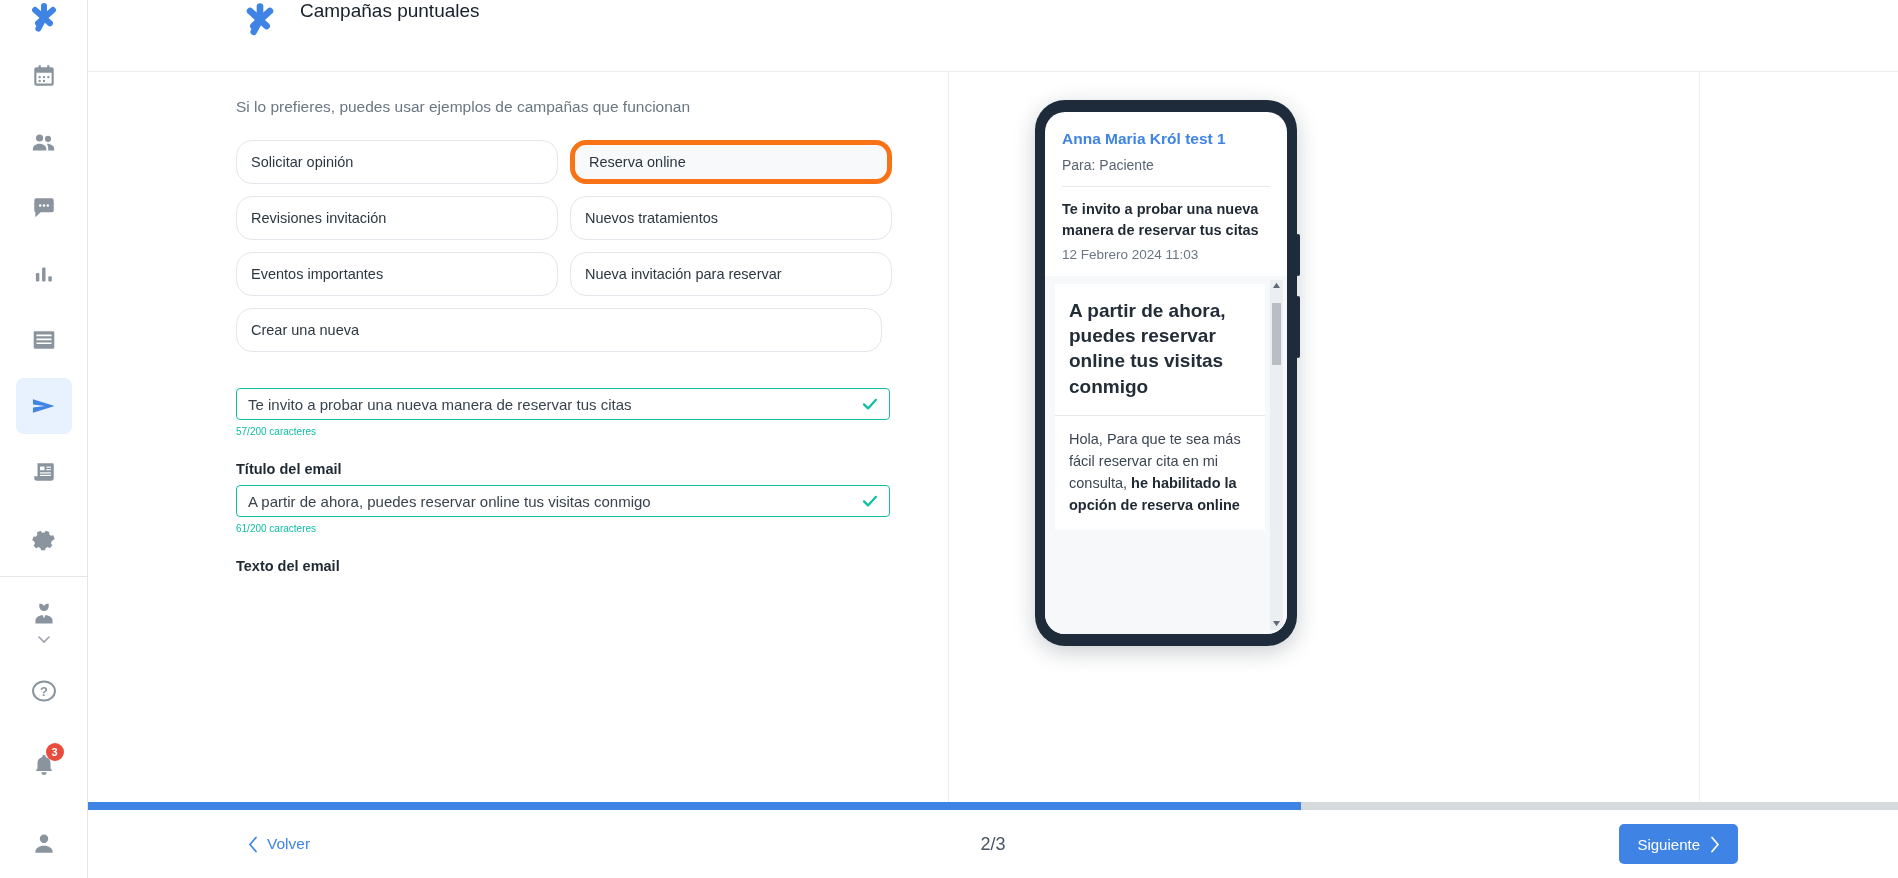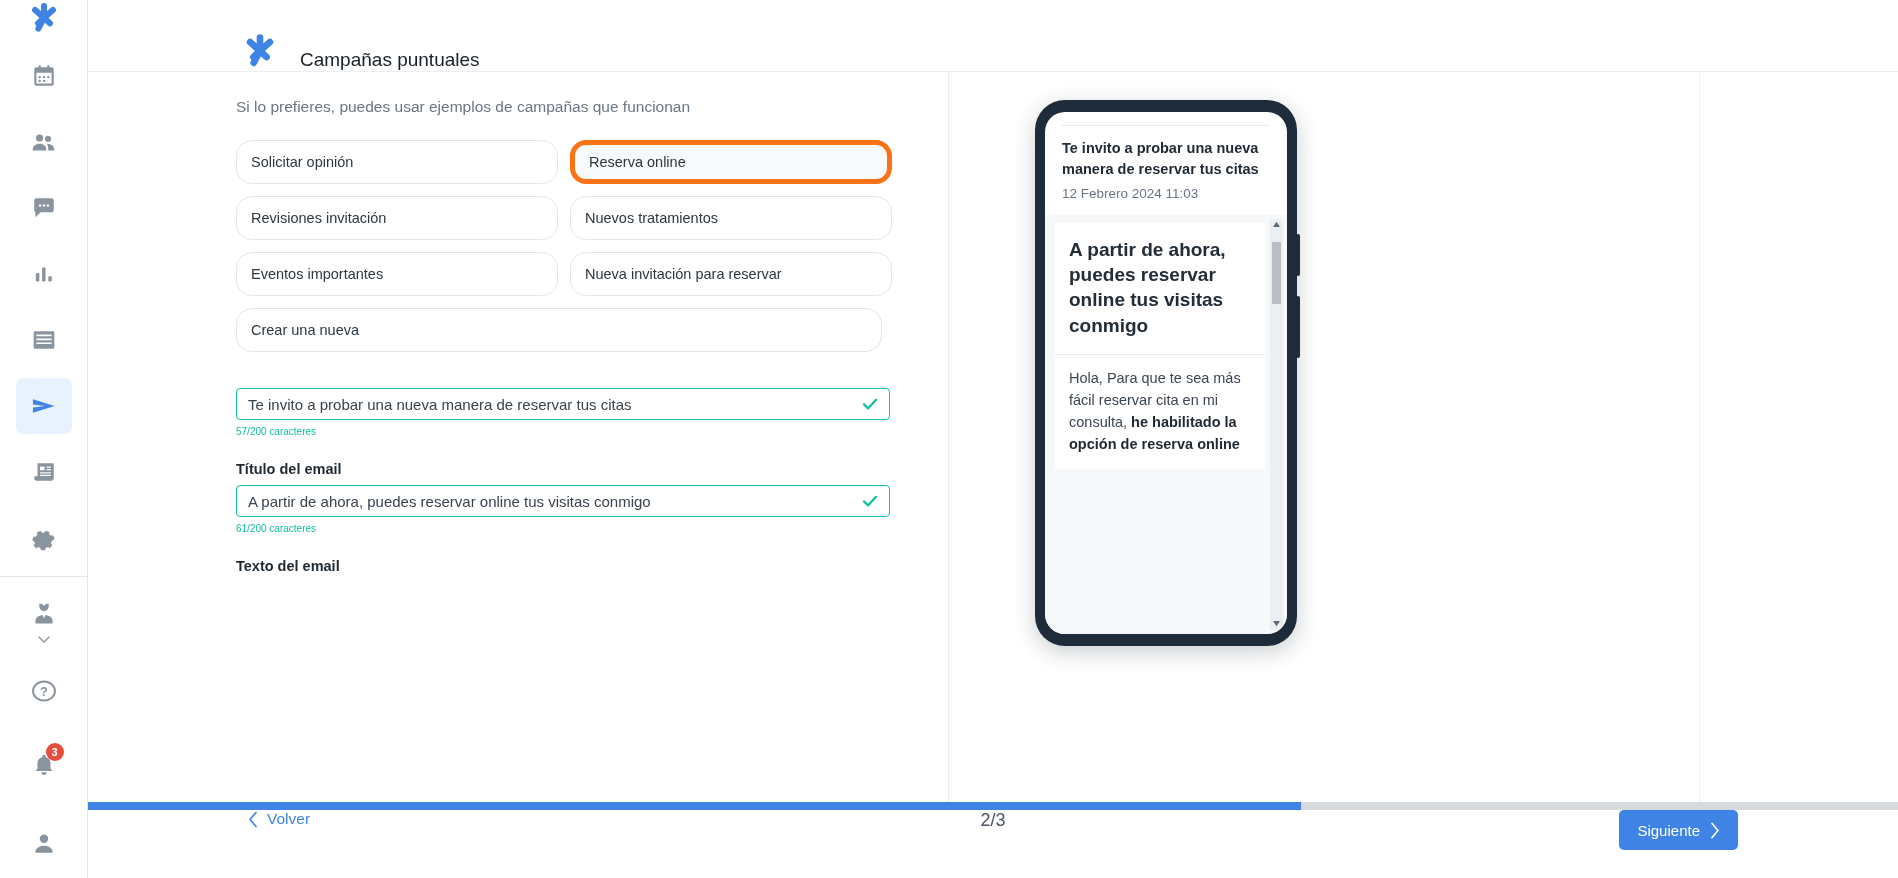--- a/index.html
+++ b/index.html
@@ -37,21 +37,21 @@
     background: #e74c3c; color: #fff; font-size: 11px; font-weight: bold;
     min-width: 18px; height: 18px; border-radius: 9px;
     display: flex; align-items: center; justify-content: center;
     line-height: 1; padding: 0 4px;
   }
   .chev-sm { margin-top: -6px; }
 
   
   .main { flex: 1; display: flex; flex-direction: column; height: 878px; position: relative; }
   .topbar {
-    height: 72px; display: flex; align-items: flex-end;
+    height: 72px; display: flex; align-items: flex-start;
     padding-left: 152px; border-bottom: 1px solid #eceff1;
     background: #fff; flex: 0 0 72px;
   }
   .topbar .tb-logo { margin-right: 20px; display: flex; align-items: center; }
   .topbar .tb-title { font-size: 19px; color: #18202a; font-weight: 400; }
 
   .body-area { flex: 1; display: flex; position: relative; overflow: hidden; }
 
   
   .form-col {
@@ -160,21 +160,21 @@
 
   
   .progress-track {
     position: absolute; left: 0; right: 0; bottom: 68px; height: 8px;
     background: #d7dadd;
   }
   .progress-fill { height: 100%; background: #3f84e5; }
 
   .footer {
     position: absolute; left: 0; right: 0; bottom: 0; height: 68px;
-    background: #fff; display: flex; align-items: flex-start;
+    background: #fff; display: flex; align-items: center;
     padding: 0 160px 0 160px;
   }
   .btn-back {
     display: flex; align-items: center; gap: 8px;
     color: #3f84e5; font-size: 15.5px; cursor: pointer; background: none; border: none;
     font-family: "Liberation Sans", sans-serif;
   }
   .step-indicator {
     position: absolute; left: 50%; transform: translateX(-50%);
     font-size: 18px; color: #4a5562;
@@ -380,20 +380,24 @@
       <div class="col-sep"></div>
 
       <div class="preview-col">
         <div class="right-sep"></div>
 
         <div class="phone">
           <div class="phone-btn-r"></div>
           <div class="phone-btn-r2"></div>
           <div class="phone-screen">
 
+            <div class="mail-head">
+              <div class="mail-from">Anna Maria Król test 1</div>
+              <div class="mail-to">Para: Paciente</div>
+            </div>
             <div class="mail-rule"></div>
             <div class="mail-subject">Te invito a probar una nueva manera de reservar tus citas</div>
             <div class="mail-date">12 Febrero 2024 11:03</div>
 
             <div class="mail-body-wrap">
               <div class="mail-card">
                 <div class="mail-title">A partir de ahora, puedes reservar online tus visitas conmigo</div>
               </div>
               <div class="mail-card-rule" style="margin:0 22px 0 10px"></div>
               <div class="mail-text">

